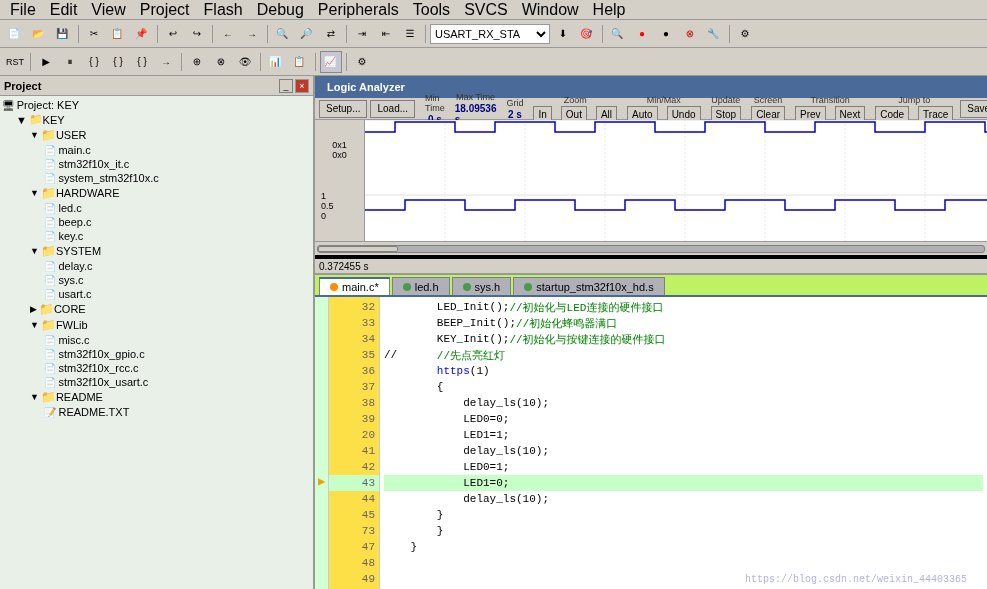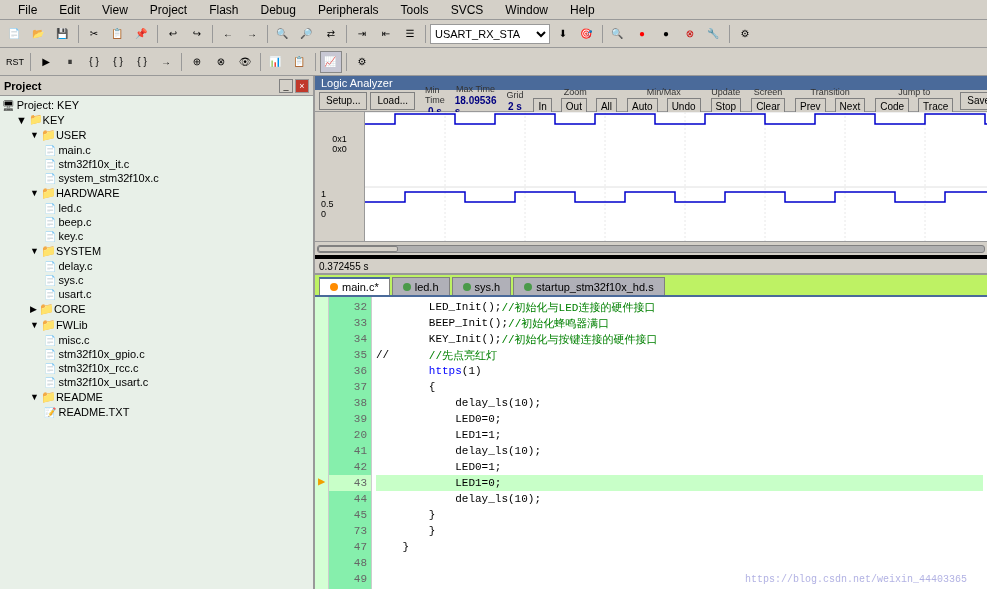--- a/index.html
+++ b/index.html
@@ -11,22 +11,21 @@
       border-bottom: 1px solid #999;
       padding: 2px 4px;
       display: flex;
       align-items: center;
       gap: 2px;
       height: 20px;
     }
     .menu-item {
       padding: 1px 6px;
       cursor: pointer;
-      font-size: 12px;
-      margin-left: 8px;
+      font-size: 16px;
     }
     
     
     .toolbar {
       background: #d4d0c8;
       border-bottom: 1px solid #999;
       padding: 2px 4px;
       display: flex;
       align-items: center;
       gap: 2px;
@@ -113,24 +112,24 @@
     .logic-analyzer {
       background: #d4d0c8;
       border-bottom: 2px solid #999;
       height: 310px;
       display: flex;
       flex-direction: column;
     }
     .la-title-bar {
       background: #4a6a9a;
       color: white;
-      padding: 2px 6px;
+      padding: 2px 12px;
       font-size: 11px;
-      font-weight: normal;
-      height: 14px;
+      font-weight: bold;
+      height: 22px;
       display: flex;
       align-items: center;
     }
     .la-toolbar {
       background: #d4d0c8;
       padding: 2px 4px;
       display: flex;
       align-items: center;
       gap: 3px;
       height: 22px;
@@ -213,22 +212,22 @@
     
     .code-content {
       flex: 1;
       display: flex;
       background: white;
       overflow: hidden;
       font-family: 'Courier New', monospace;
       font-size: 12px;
     }
     .line-numbers {
-      width: 43px;
-      background: #86efac;
+      width: 51px;
+      background: #fde047;
       border-right: 1px solid #ccc;
       padding: 2px 0;
       text-align: right;
       color: #666;
       font-size: 11px;
       overflow: hidden;
     }
     .line-num {
       height: 16px;
       padding-right: 4px;

